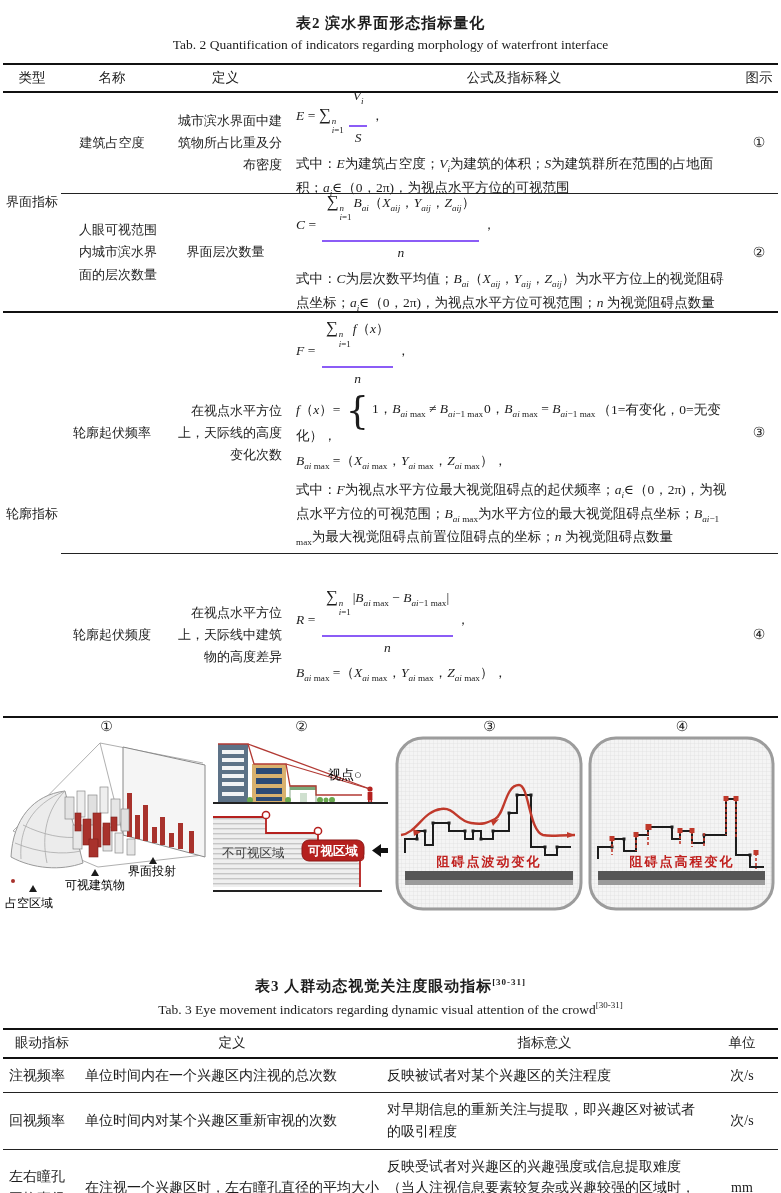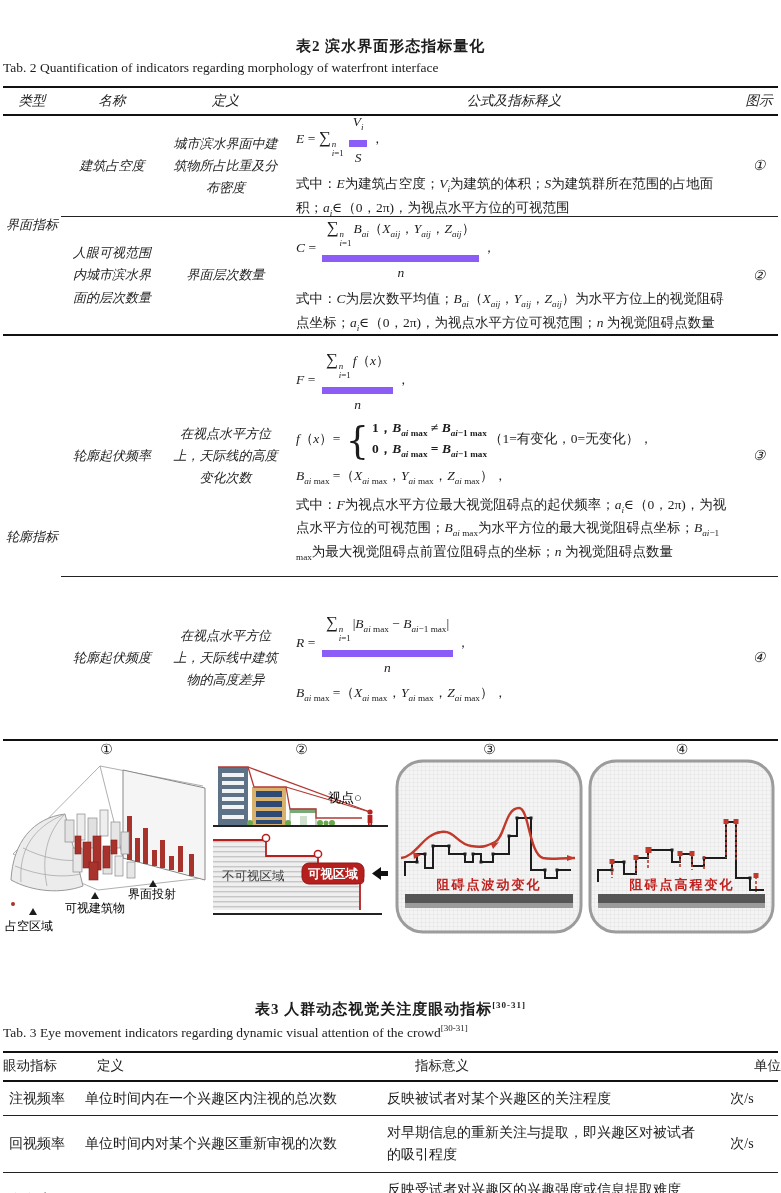--- a/index.html
+++ b/index.html
@@ -1,60 +1,60 @@
 <!DOCTYPE html>
 <html><head>
 <meta charset="utf-8">
 <style>
   html,body{margin:0;padding:0;background:#ffffff;}
   body{width:781px;height:1193px;overflow:hidden;color:#1c1c1c;
        font-family:"Liberation Serif","DejaVu Serif",serif;}
   .page{width:775px;margin:0 auto;padding-top:10px;}
   
-  .tcap-cn{ text-align:center; font-size:15px; font-weight:600; letter-spacing:1px; padding:4px 0 2px;margin-top:23px;}
-  .tcap-en{ text-align:left; font-size:13.5px; padding:2px 0 10px;}
+  .tcap-cn{ text-align:center; font-size:15px; font-weight:600; letter-spacing:1px; padding:4px 0 2px;}
+  .tcap-en{ text-align:center; font-size:13.5px; padding:2px 0 10px;}
   sup.ref{font-size:9px;}
   
   .t2{border-top:2.5px solid #111;}
   .t2-head{display:grid;grid-template-columns:58px 102px 125px 452px 38px;
            height:26px;align-items:center;border-bottom:2px solid #111;
            font-size:13.5px;text-align:center;}
   .t2-body{display:grid;grid-template-columns:58px 102px 125px 452px 38px;
            grid-template-rows:100px 118px 242px 163px 197px;font-size:13px;}
-  .cell{display:flex;align-items:center;justify-content:center;text-align:center;line-height:1.7;font-style:italic;}
+  .cell{display:flex;align-items:center;justify-content:center;text-align:right;line-height:1.7;}
   .cell.def{padding:0 6px;}
   .fcell{display:flex;flex-direction:column;justify-content:center;align-items:flex-start;
          text-align:left;padding:4px 10px 4px 8px;font-size:13.5px;}
   .g1{grid-column:1;grid-row:1/3;}
   .g2{grid-column:1;grid-row:3/5;}
   .psep{border-top:1.5px solid #222;}
   .gsep{border-top:2px solid #111;}
   .ficon{font-size:14px;}
   .figrow{grid-column:1/6;grid-row:5;display:flex;align-items:flex-start;}
   .figblk{display:flex;flex-direction:column;align-items:center;}
   .fignum{font-size:14px;height:17px;line-height:17px;}
   
   .fline{margin:3px 0;line-height:1.45;}
   .fexp{margin:3px 0;line-height:1.62;}
   .fline i,.fexp i{font-family:"Liberation Serif","DejaVu Serif",serif;}
   sub,sup{font-size:0.68em;}
   .fr{display:inline-flex;flex-direction:column;vertical-align:middle;text-align:center;margin:0 3px;}
-  .fn{border-bottom:7px solid #8b5cf6;padding:0 4px 6px;}
+  .fn{border-bottom:2px solid #8b5cf6;padding:0 4px 17px;}
   .fd{padding:1px 4px 0;}
   .lm{display:inline-flex;flex-direction:column;vertical-align:-0.5em;line-height:1.05;
       font-size:0.66em;margin:0 2px 0 1px;text-align:left;}
   .lm sup,.lm sub{font-size:1em;position:static;}
   .sumchar{font-size:1.25em;}
   .cs{display:inline-flex;align-items:center;vertical-align:middle;margin:0 2px;}
   .cbr{font-size:2.7em;font-weight:300;line-height:0.85;margin-right:3px;font-family:"DejaVu Serif",serif;}
-  .cst{display:inline-flex;flex-direction:column;gap:1px;text-align:left;line-height:1.25;font-weight:bold;}
+  .cst{display:inline-flex;flex-direction:row;gap:1px;text-align:left;line-height:1.25;}
   
   .t3{border-top:2.5px solid #111;border-bottom:2.5px solid #111;}
   .t3-head{display:grid;grid-template-columns:78px 302px 323px 72px;height:27px;
-           align-items:center;border-bottom:2px solid #111;font-size:13.5px;text-align:left;gap:16px;}
+           align-items:center;border-bottom:2px solid #111;font-size:13.5px;text-align:center;}
   .t3-row{display:grid;grid-template-columns:78px 302px 323px 72px;align-items:center;
           font-size:14px;}
   .t3-row + .t3-row{border-top:1.5px solid #222;}
   .t3c{padding:6px 4px;line-height:1.55;}
   .t3c.ind{padding-left:6px;}
   .t3c.unit{text-align:center;}
   svg text{font-family:"Liberation Serif","DejaVu Serif",serif;}
 </style>
 </head>
 <body>

